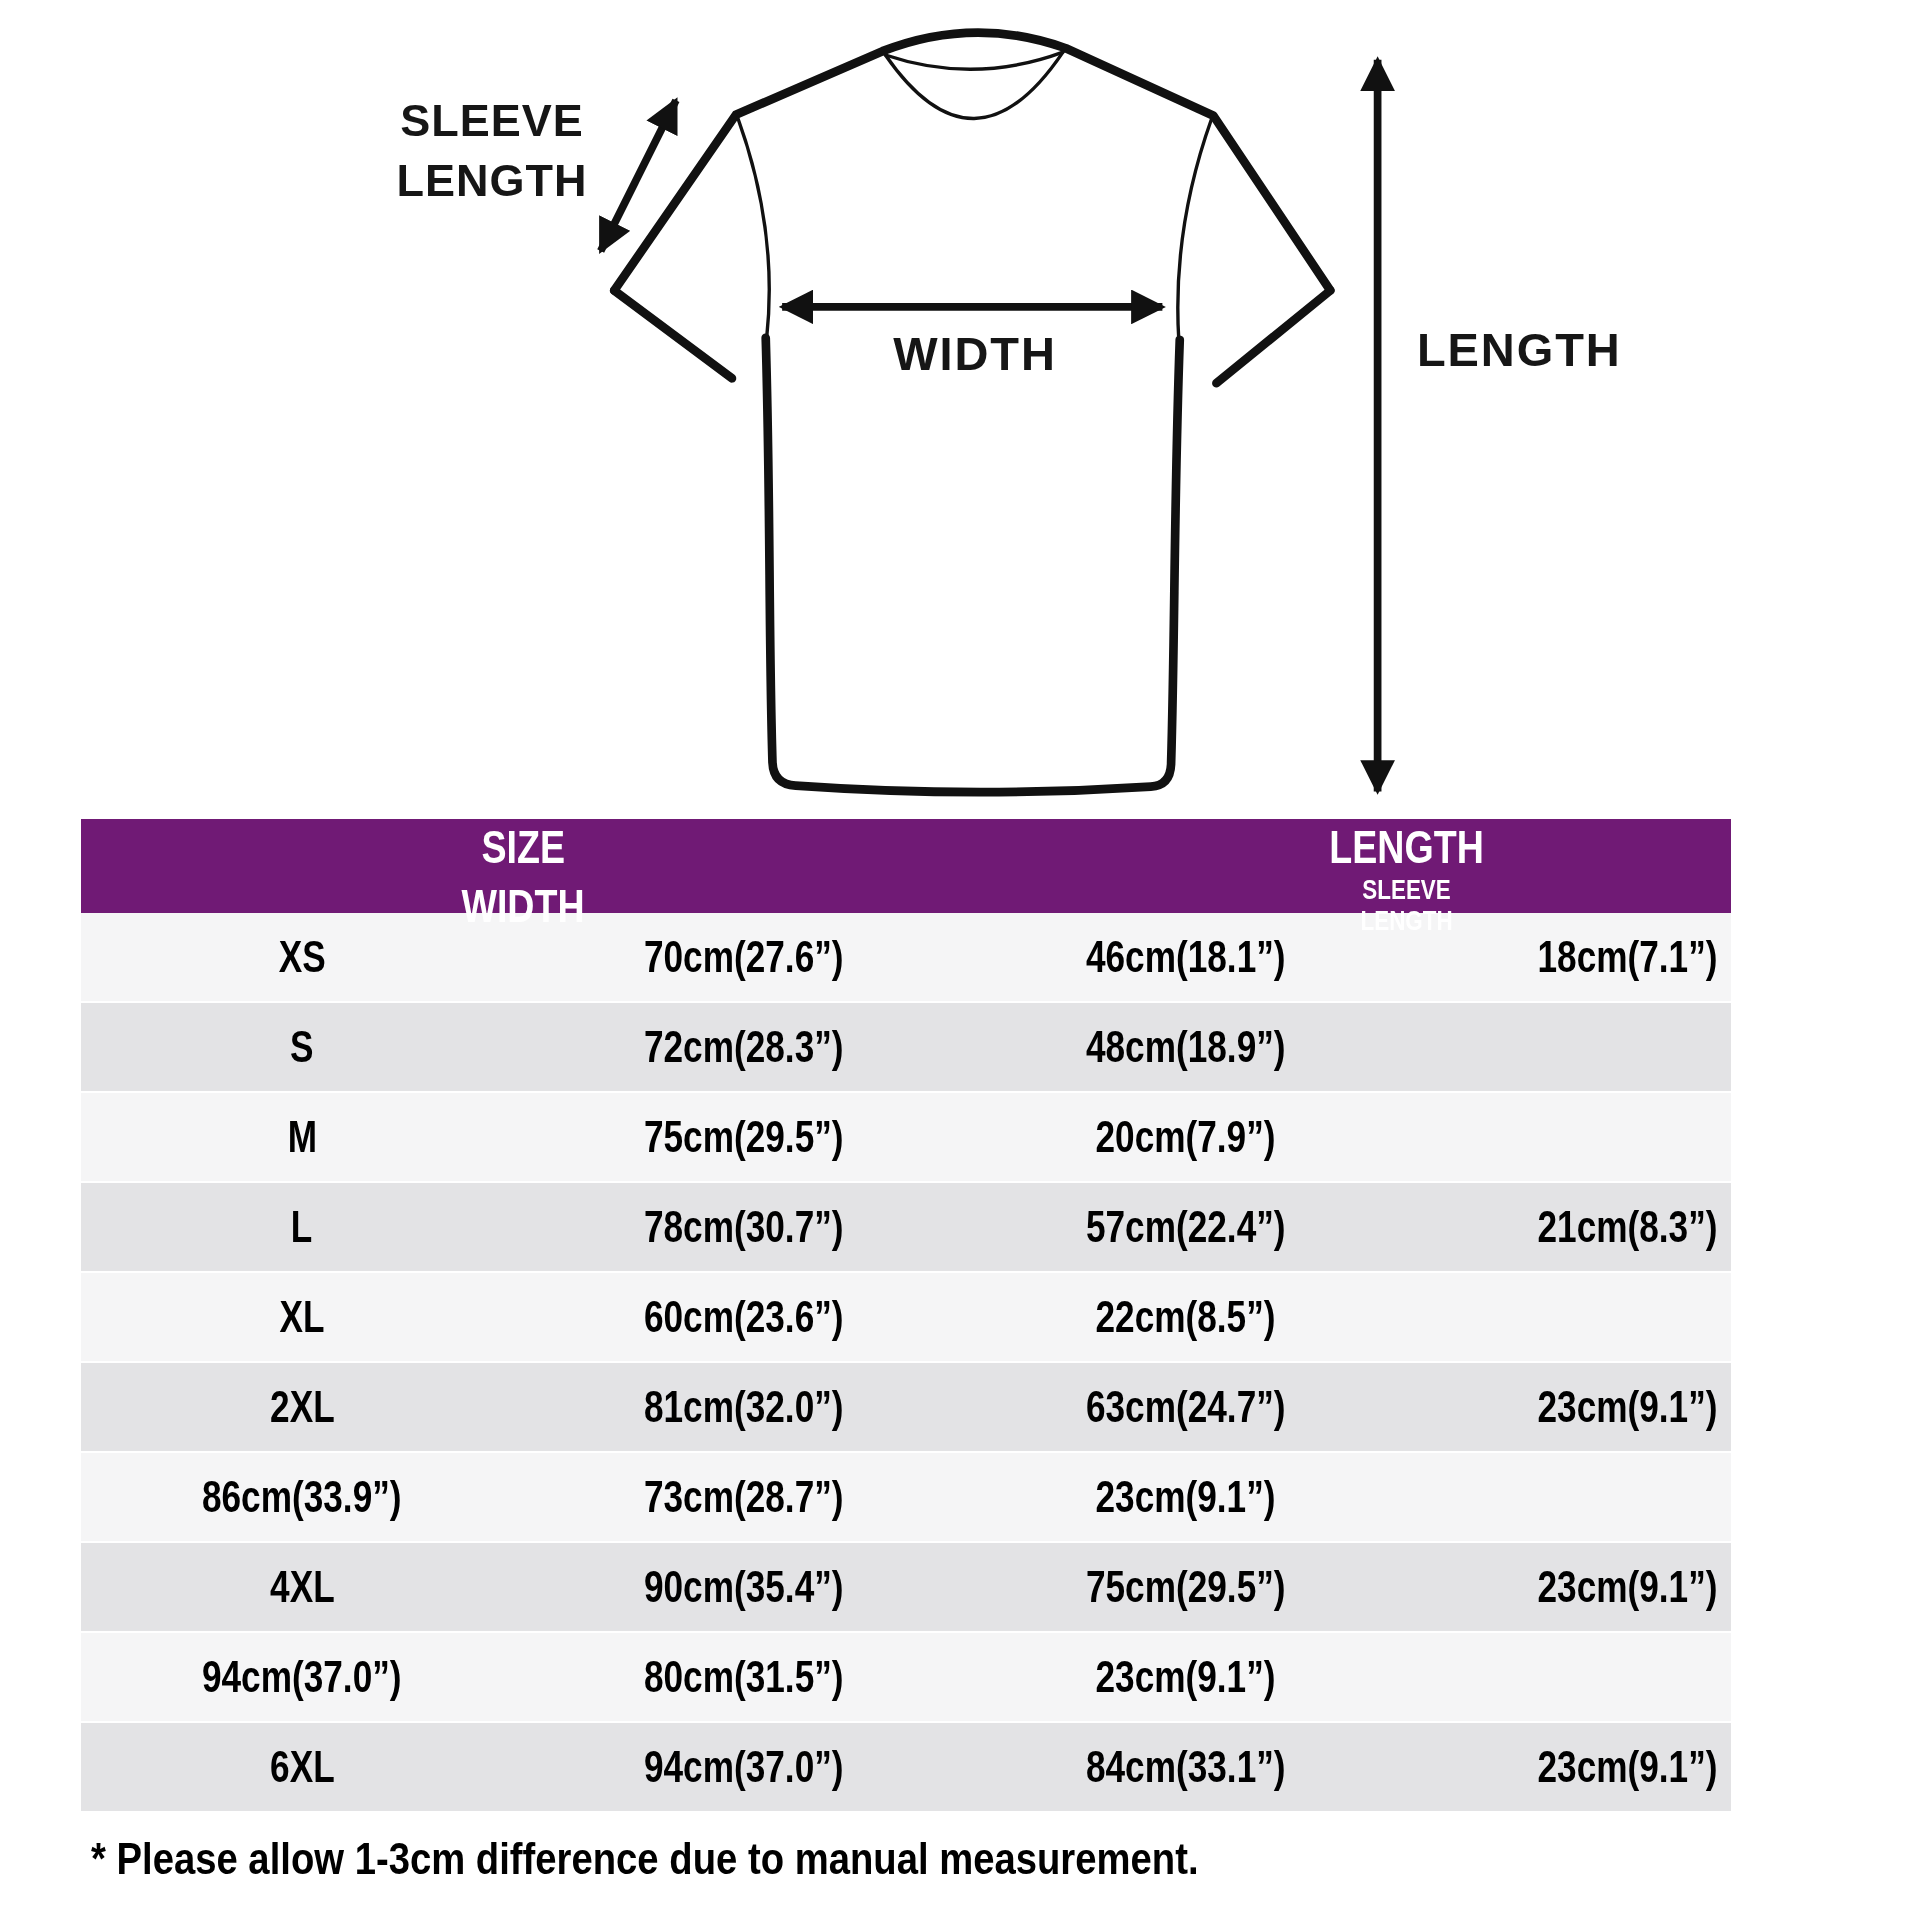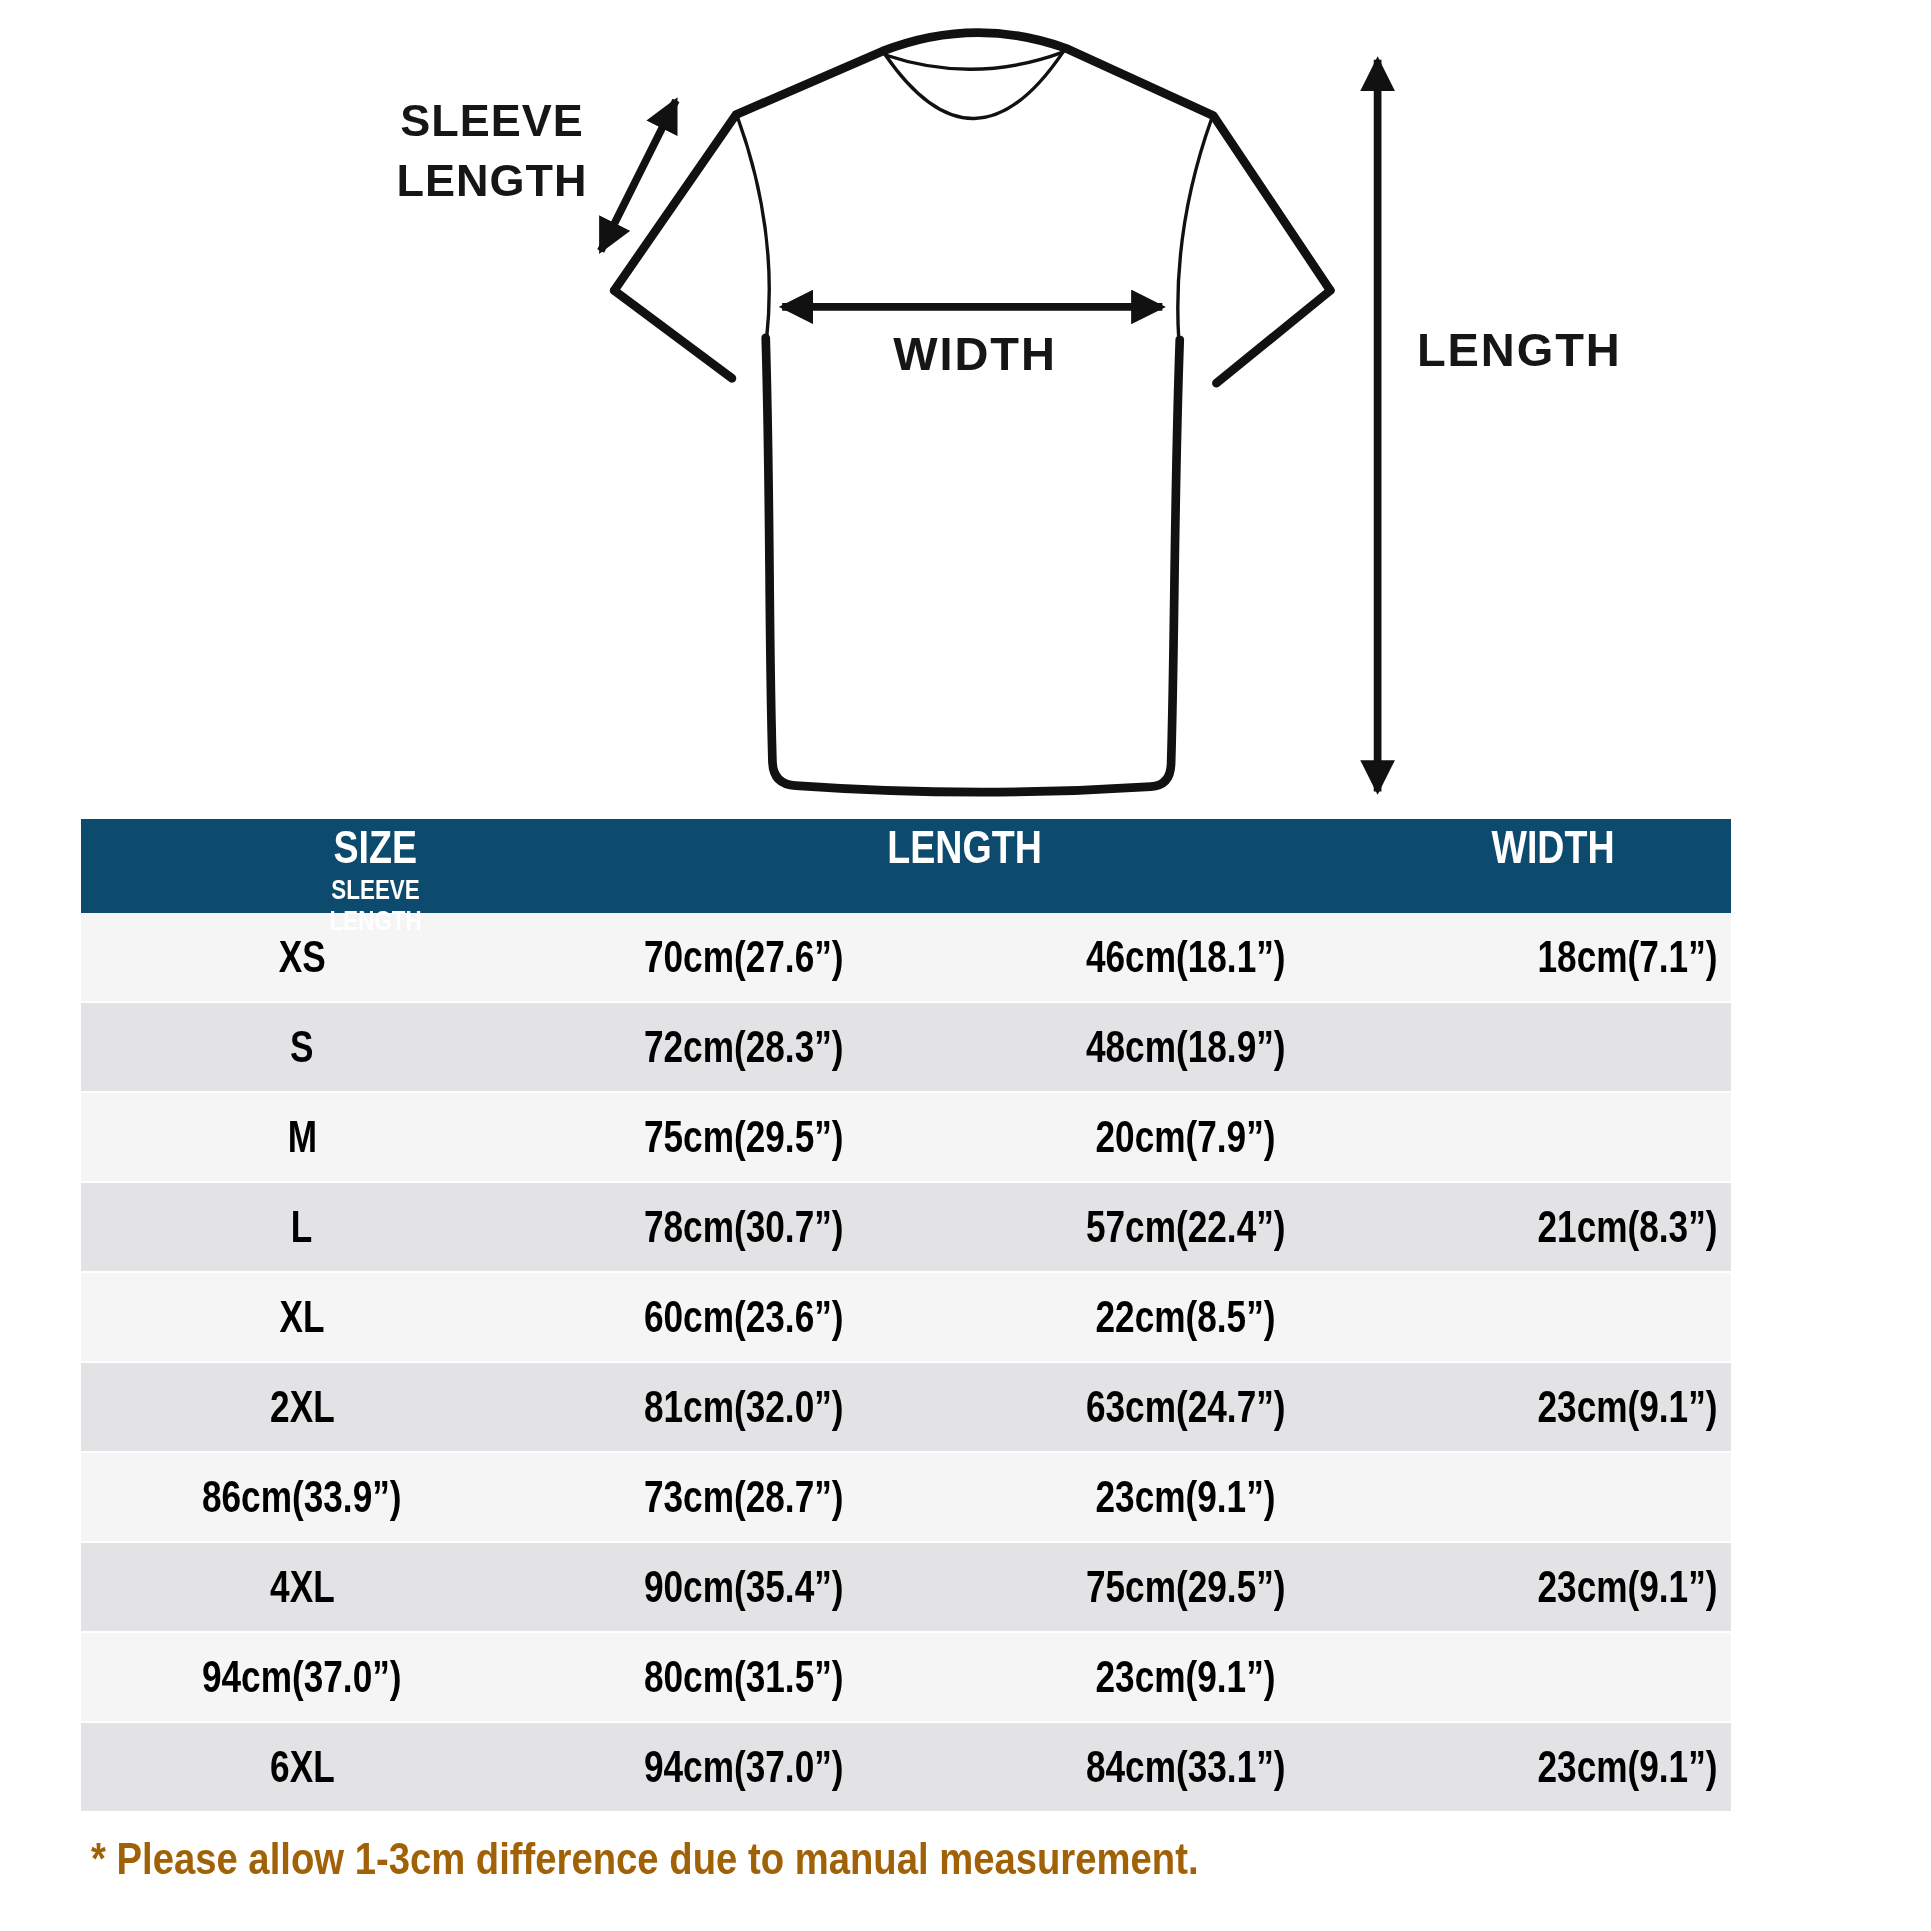--- a/index.html
+++ b/index.html
@@ -6,33 +6,33 @@
   .page{position:relative;width:1731px;height:1931px;background:#ffffff;overflow:hidden;
         font-family:Liberation Sans, sans-serif;}
   
   .lbl{position:absolute;font-weight:700;color:#161616;}
   .lbl-sleeve{left:357px;top:91px;width:270px;text-align:center;font-size:45px;line-height:60px;letter-spacing:1px;}
   .lbl-width{left:840px;top:326px;width:270px;text-align:center;font-size:47px;letter-spacing:1.9px;}
   .lbl-length{left:1417px;top:322px;font-size:47px;letter-spacing:1.9px;}
   .shirt-svg{position:absolute;left:0;top:0;}
   
   .size-table{position:absolute;left:81px;top:819px;width:1767px;}
-  .thead{display:grid;grid-template-columns:repeat(3,1fr);height:94px;background:#0c4a6e;}
+  .thead{display:grid;grid-template-columns:repeat(2,1fr);height:94px;background:#701a75;}
   .th{display:flex;align-items:center;justify-content:center;color:#ffffff;font-weight:700;}
   .th-main{font-size:47px;}
   .th-sleeve{font-size:28px;line-height:31px;text-align:center;}
   .tbody .trow{display:grid;grid-template-columns:repeat(4,1fr);height:90px;
                border-bottom:2.9px solid #ffffff;box-sizing:border-box;}
   .tbody .trow:nth-child(odd){background:#f5f5f6;}
   .tbody .trow:nth-child(even){background:#e3e3e5;}
   .td{display:flex;align-items:center;justify-content:center;font-size:44px;font-weight:700;color:#000;text-align:center;}
   .cond{display:inline-block;transform:scaleX(0.8);transform-origin:50% 50%;white-space:nowrap;}
   .cond-left{display:inline-block;transform:scaleX(0.85);transform-origin:0 50%;white-space:nowrap;}
   
-  .footnote{position:absolute;left:91px;top:1833px;font-size:45px;font-weight:700;color:#a16207;}
+  .footnote{position:absolute;left:91px;top:1833px;font-size:45px;font-weight:700;color:#000000;}
 </style>
 </head>
 <body>
 
 <div class="page">
 
   <svg class="shirt-svg" width="1931" height="830" viewBox="0 0 2000 860">
     <defs>
       <marker id="ah" viewBox="0 0 10 10" refX="9" refY="5" markerWidth="4.5" markerHeight="4.5" orient="auto-start-reverse" markerUnits="strokeWidth">
         <path d="M0,0 L10,5 L0,10 z" fill="#111"></path>

